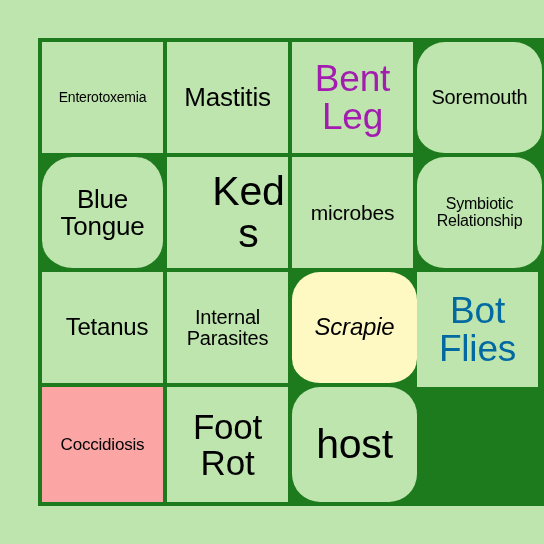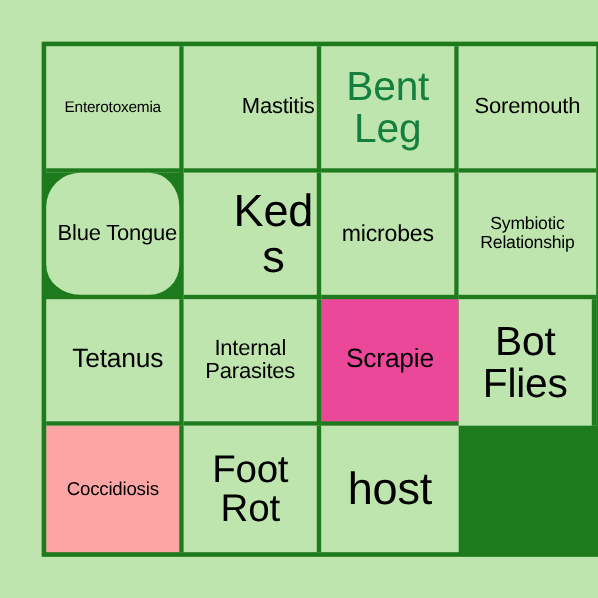--- a/index.html
+++ b/index.html
@@ -33,56 +33,56 @@
     box-sizing: border-box;
     background: #bee5ae;
     border-right: 4px solid #1d7a1d;
     border-bottom: 4px solid #1d7a1d;
     display: flex;
     align-items: center;
     justify-content: center;
     overflow: hidden;
     padding: 1px 2px;
   }
-  .bingo-cell.col-last { border-right: none; }
+  .bingo-cell.col-last { border-right: none; border-radius: 28px; }
   .bingo-cell.row-last { border-bottom: none; }
 
   .cell-text {
     color: #000000;
     text-align: center;
     line-height: 1.02;
     letter-spacing: -0.2px;
     word-break: break-word;
     width: 100%;
   }
 
   
   .fs-xxs  { font-size: 14px; }
   .fs-xs   { font-size: 16px; }
   .fs-s    { font-size: 17px; }
   .fs-m    { font-size: 20px; }
   .fs-ml   { font-size: 21px; }
   .fs-l    { font-size: 24px; }
-  .fs-xl   { font-size: 20px; text-align: right; }
+  .fs-xl   { font-size: 26px; }
   .fs-3xl  { font-size: 35px; }
   .fs-4xl  { font-size: 37px; }
   .fs-5xl  { font-size: 41px; }
 </style>
 </head>
 <body style="background: rgb(190, 229, 174);">
 
 <div id="bingo-card" style="grid-template-columns: repeat(4, 1fr); grid-template-rows: repeat(4, 1fr); background: rgb(29, 122, 29); border-color: rgb(29, 122, 29);">
     <div class="bingo-cell" style="background: rgb(190, 229, 174);">
       <span class="cell-text fs-xxs" style="color: rgb(0, 0, 0);">Enterotoxemia</span>
     </div>
     <div class="bingo-cell" style="background: rgb(190, 229, 174);">
       <span class="cell-text fs-xl" style="color: rgb(0, 0, 0);">Mastitis</span>
     </div>
     <div class="bingo-cell" style="background: rgb(190, 229, 174);">
-      <span class="cell-text fs-4xl" style="color: #15803d;">Bent Leg</span>
+      <span class="cell-text fs-4xl" style="color: #a21caf;">Bent Leg</span>
     </div>
     <div class="bingo-cell col-last" style="background: rgb(190, 229, 174);">
       <span class="cell-text fs-m" style="color: rgb(0, 0, 0);">Soremouth</span>
     </div>
     <div class="bingo-cell" style="background: rgb(190, 229, 174); border-radius: 31px;">
       <span class="cell-text fs-xl" style="color: rgb(0, 0, 0);">Blue Tongue</span>
     </div>
     <div class="bingo-cell" style="background: rgb(190, 229, 174); padding-left: 44px;">
       <span class="cell-text fs-5xl" style="color: rgb(0, 0, 0);">Keds</span>
     </div>
@@ -91,25 +91,25 @@
     </div>
     <div class="bingo-cell col-last" style="background: rgb(190, 229, 174);">
       <span class="cell-text fs-xs" style="color: rgb(0, 0, 0);">Symbiotic Relationship</span>
     </div>
     <div class="bingo-cell" style="background: rgb(190, 229, 174); padding-left: 11px;">
       <span class="cell-text fs-l" style="color: rgb(0, 0, 0);">Tetanus</span>
     </div>
     <div class="bingo-cell" style="background: rgb(190, 229, 174);">
       <span class="cell-text fs-m" style="color: rgb(0, 0, 0);">Internal Parasites</span>
     </div>
-    <div class="bingo-cell col-last" style="background: #ec4899;">
+    <div class="bingo-cell col-last" style="background: #fef9c3; font-style: italic;">
       <span class="cell-text fs-l" style="color: rgb(0, 0, 0);">Scrapie</span>
     </div>
     <div class="bingo-cell row-last" style="background: rgb(190, 229, 174);">
-      <span class="cell-text fs-4xl" style="color: #000000;">Bot Flies</span>
+      <span class="cell-text fs-4xl" style="color: #0369a1;">Bot Flies</span>
     </div>
     <div class="bingo-cell row-last" style="background: #fca5a5;">
       <span class="cell-text fs-s" style="color: rgb(0, 0, 0);">Coccidiosis</span>
     </div>
     <div class="bingo-cell row-last" style="background: rgb(190, 229, 174);">
       <span class="cell-text fs-3xl" style="color: rgb(0, 0, 0);">Foot Rot</span>
     </div>
     <div class="bingo-cell col-last row-last" style="background: rgb(190, 229, 174);">
       <span class="cell-text fs-5xl" style="color: rgb(0, 0, 0);">host</span>
     </div>

